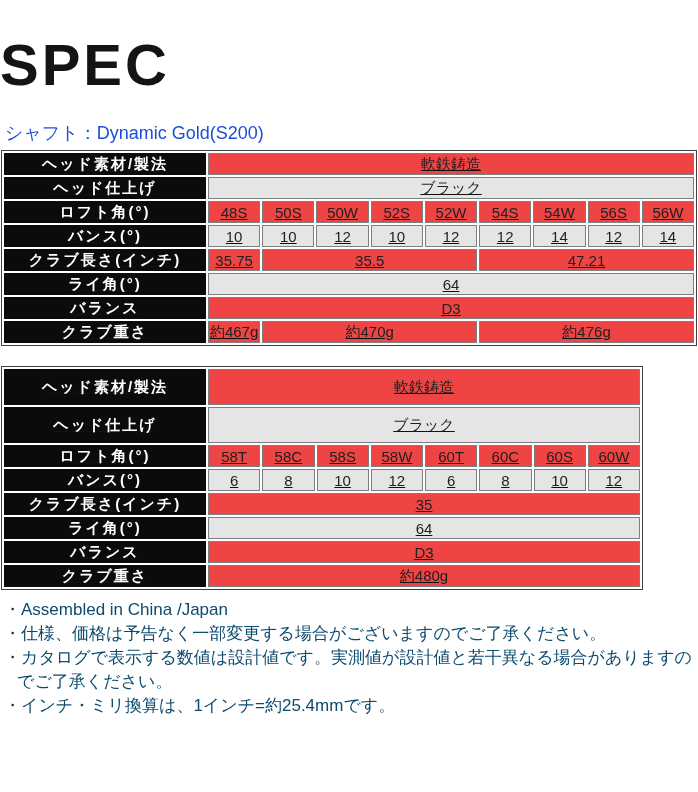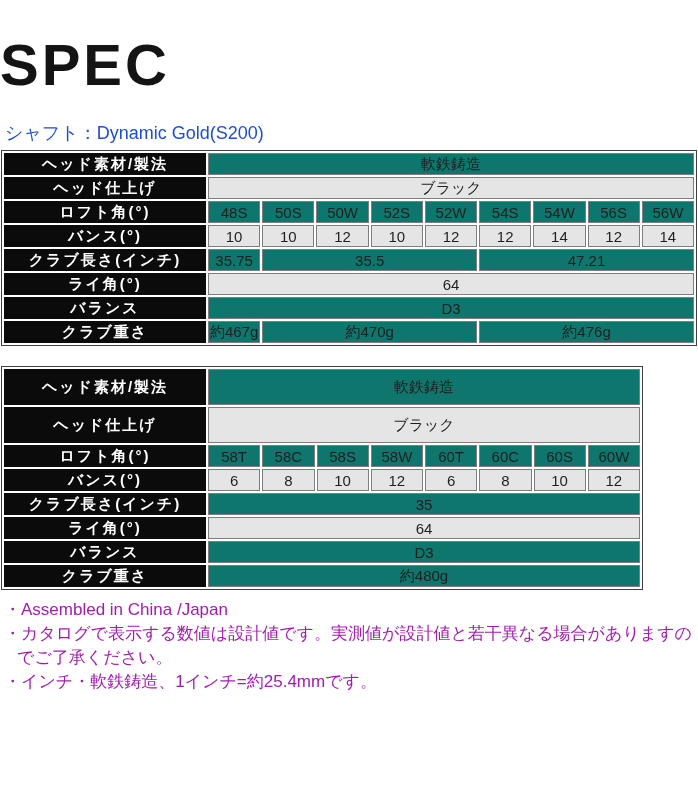--- a/index.html
+++ b/index.html
@@ -10,39 +10,39 @@
   }
   .title{
     margin:34px 0 0 0;text-align:left;
     font-size:58px;line-height:62px;font-weight:900;letter-spacing:3px;color:#141414;
   }
   .shaft-line{
     margin:24px 0 4px 5px;font-size:18px;line-height:26px;color:#1d4ed8;
   }
   table{
     border-collapse:separate;border-spacing:2px;table-layout:fixed;
-    background:#ffffff;border:1px solid #3f3f3f;
+    background:#ffffff;border:1px solid #3f3f3f;text-decoration:underline;
   }
   .spec-table-1{width:696px;margin-left:1px;}
   .spec-table-2{width:642px;margin:20px 0 0 1px;}
   th,td{
     padding:0;height:20px;overflow:hidden;white-space:nowrap;
     font-size:15px;text-align:center;vertical-align:middle;
   }
   th{
     background:#0b0b0b;color:#ffffff;font-weight:bold;letter-spacing:2px;
     border:1px solid #0b0b0b;font-size:15px;
   }
   td{
-    background:#0f766e;color:#1f1f1f;border:1px solid #7e7e7e;
+    background:#ef4444;color:#1f1f1f;border:1px solid #7e7e7e;
   }
   tr.gray td{background:#e5e5e5;}
   .spec-table-2 tr.tall th,.spec-table-2 tr.tall td{height:34px;}
   col.hdr{width:202px;}
-  .notes{margin:8px 0 0 4px;font-size:17px;line-height:24px;color:#a21caf;}
+  .notes{margin:8px 0 0 4px;font-size:17px;line-height:24px;color:#0c4a6e;}
   .note{padding-left:13px;text-indent:-13px;}
 </style>
 </head>
 <body>
 
 <h1 class="title">SPEC</h1>
 
 <div class="shaft-line">シャフト：Dynamic Gold(S200)</div>
 
 <table class="spec-table-1">
@@ -171,15 +171,16 @@
   </tr>
   <tr>
     <th>クラブ重さ</th>
     <td colspan="8">約480g</td>
   </tr>
 </tbody>
   </table>
 
 <div class="notes">
   <div class="note">・Assembled in China /Japan</div>
+  <div class="note">・仕様、価格は予告なく一部変更する場合がございますのでご了承ください。</div>
   <div class="note">・カタログで表示する数値は設計値です。実測値が設計値と若干異なる場合がありますのでご了承ください。</div>
-  <div class="note">・インチ・軟鉄鋳造、1インチ=約25.4mmです。</div>
+  <div class="note">・インチ・ミリ換算は、1インチ=約25.4mmです。</div>
 </div>
 
 </body></html>

